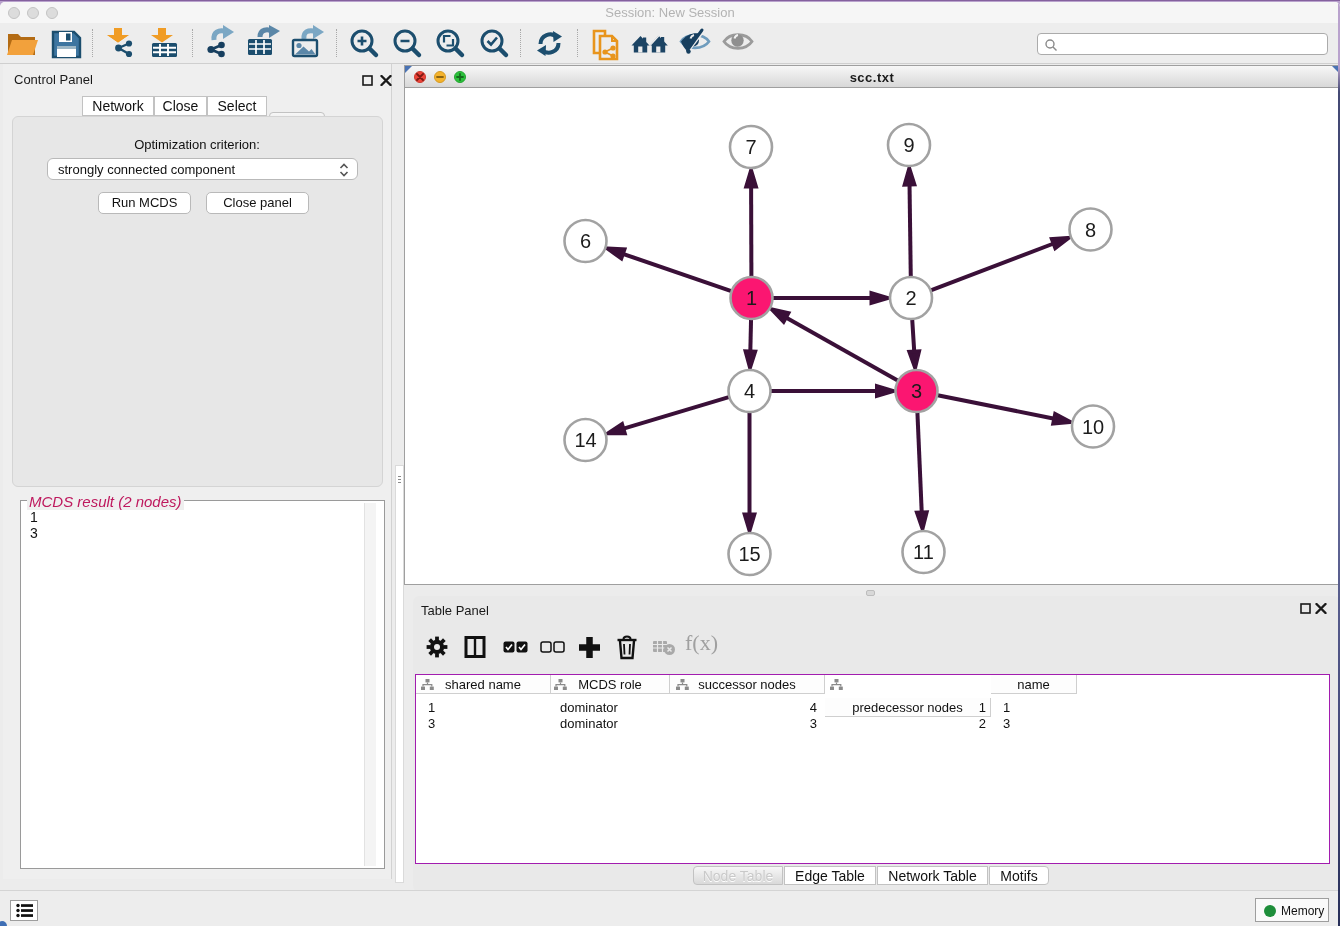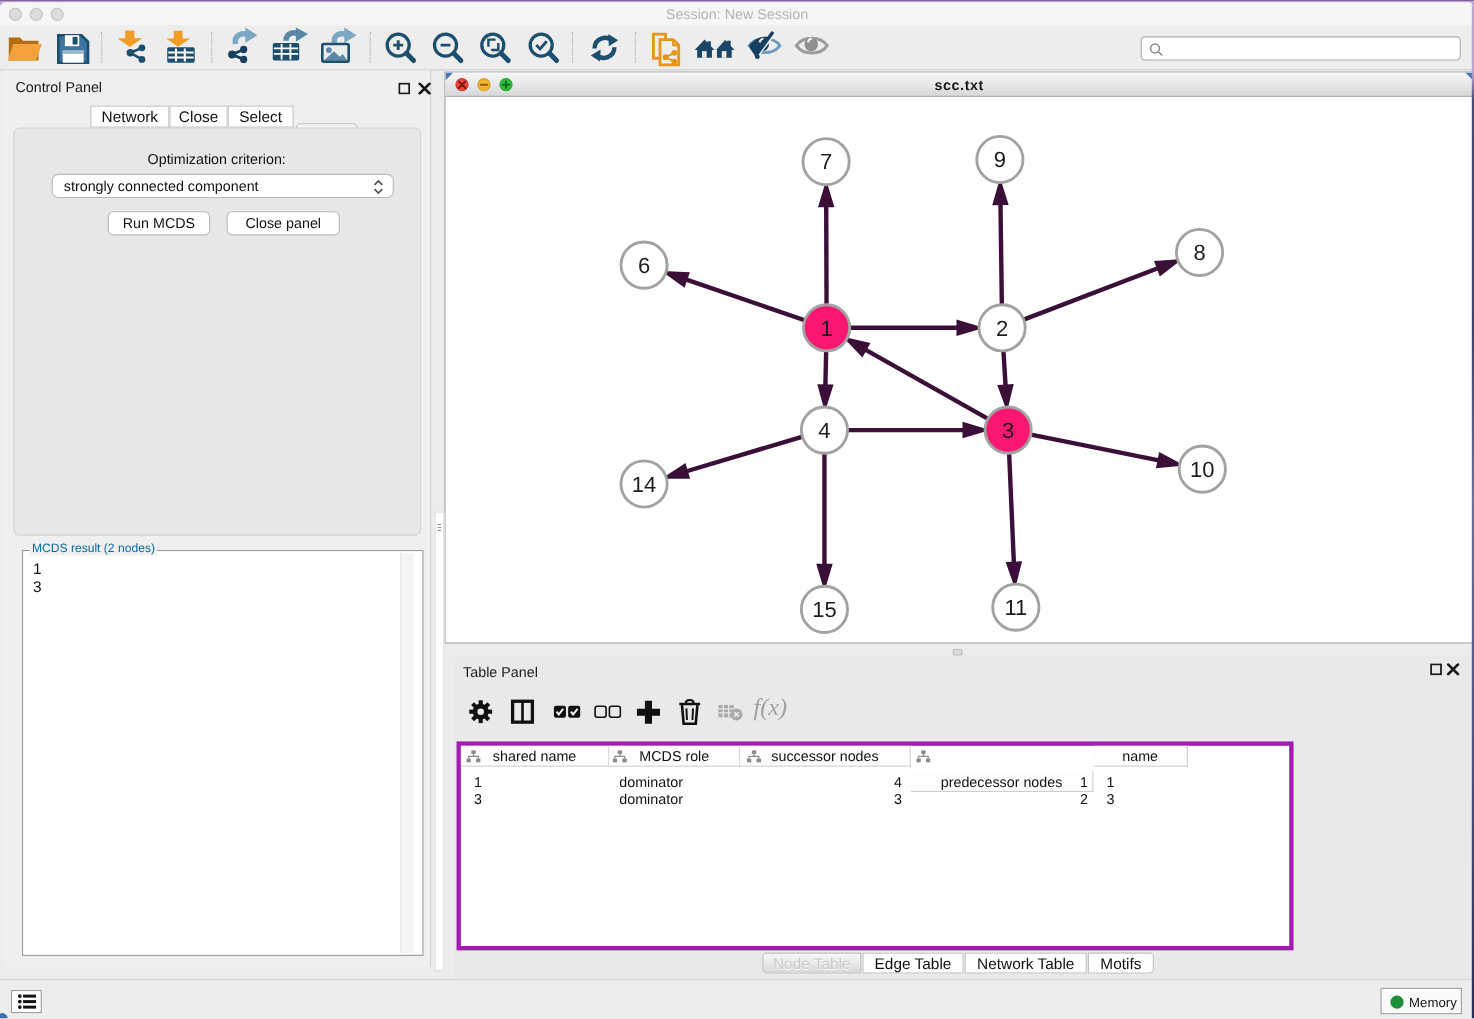--- a/index.html
+++ b/index.html
@@ -19,34 +19,34 @@
 
 #cpanel { position:absolute; left:3px; top:62px; width:389px; height:815px; background:#efefef; border-right:1px solid #d2d2d2; }
 #cptitle { position:absolute; left:11px; top:8px; font-size:13px; color:#1a1a1a; }
 .tab { position:absolute; height:20px; background:#fff; border:1px solid #c2c2c2; font-size:14px; color:#111; text-align:center; line-height:19px; }
 .tabsel { background:linear-gradient(#f7f7f7,#d9d9d9); color:#c9c9c9; text-shadow:0 1px 0 #fff; }
 #cpinner { position:absolute; left:9px; top:52px; width:371px; height:371px; background:#e7e7e7; border:1px solid #d4d4d4; border-radius:6px; }
 #optlabel { position:absolute; left:0; top:73px; width:100%; text-align:center; font-size:13px; color:#111; }
 #dropdown { position:absolute; left:44px; top:94px; width:311px; height:22px; background:#fff; border:1px solid #b9b9b9; border-radius:6px; font-size:13px; color:#111; line-height:21px; padding-left:10px; }
 .btn { position:absolute; height:22px; background:#fff; border:1px solid #b9b9b9; border-radius:5px; font-size:13px; color:#111; text-align:center; line-height:20px; }
 #fieldset { position:absolute; left:17px; top:436px; width:365px; height:369px; border:1px solid #9a9a9a; background:#fff; }
-#fslegend { position:absolute; left:6px; top:-8px; background:#efefef; font-size:11px; color:#0369a1; padding:0 2px; }
+#fslegend { position:absolute; left:6px; top:-8px; background:#efefef; font-size:15px; color:#be185d; padding:0 2px;font-style:italic; }
 #fstext { position:absolute; left:9px; top:8px; font-size:14px; color:#111; line-height:16px; }
 #fsscroll { position:absolute; right:8px; top:2px; width:12px; height:363px; background:#f4f4f4; border-left:1px solid #e2e2e2; }
 
 #netwin { position:absolute; left:404px; top:63px; width:936px; height:520px; background:#fff; border:1px solid #9f9f9f; }
 #nwtitle { position:absolute; left:0; top:0; width:100%; height:22px; background:linear-gradient(#f7f7f7,#d8d8d8); border-bottom:1px solid #9f9f9f; }
 .wl { position:absolute; top:5px; width:12px; height:12px; border-radius:50%; }
 #nwname { position:absolute; top:4px; width:100%; text-align:center; font-size:13px; font-weight:bold; color:#1a1a1a; letter-spacing:0.5px; }
 #graph { position:absolute; left:1px; top:22px; }
 
 #tpanel { position:absolute; left:413px; top:594px; width:927px; height:296px; background:#e9e9e9; border-radius:6px; }
 #tptitle { position:absolute; left:8px; top:7px; font-size:13px; color:#1a1a1a; }
 #ttoolbar { position:absolute; left:0px; top:26px; width:927px; height:38px; }
-#tablebox { position:absolute; left:2px; top:78px; width:761px; height:190px; background:#fff; border:4px solid #a21caf; }
+#tablebox { position:absolute; left:2px; top:78px; width:915px; height:190px; background:#fff; border:1px solid #a21caf; }
 .th { position:absolute; top:0; height:19px; border-right:1px solid #cfcfcf; font-size:13px; color:#111; text-align:center; line-height:19px; background:#fdfdfd; border-bottom:1px solid #cfcfcf; }
 .td { position:absolute; font-size:13px; color:#111; height:16px; line-height:16px; }
 .hico { position:absolute; top:4px; }
 
 #statusbar { position:absolute; left:0; top:888px; width:1340px; height:36px; background:#ededed; border-top:1px solid #d4d4d4; }
 #listbtn { position:absolute; left:10px; top:9px; width:28px; height:21px; background:#fff; border:1px solid #9e9e9e; }
 #membtn { position:absolute; left:1255px; top:7px; width:74px; height:24px; background:#fafafa; border:1px solid #9e9e9e; font-size:12px; color:#111; }
 </style>
 </head>
 <body>
@@ -341,21 +341,21 @@
         <path d="M1.5 6 L20.5 6" stroke="#111" stroke-width="2.4"></path>
         <path d="M7.5 5 C7.5 1.5 14.5 1.5 14.5 5" fill="none" stroke="#111" stroke-width="2"></path>
         <path d="M8 10 L8.5 20.5 M14 10 L13.5 20.5" stroke="#111" stroke-width="1.8"></path>
       </svg>
       <svg style="position:absolute; left:239px; top:17px;" width="24" height="17" viewBox="0 0 24 17">
         <rect x="1" y="2" width="14" height="11" rx="1" fill="#a9a9a9"></rect>
         <path d="M1 5.5 L15 5.5 M1 9 L15 9 M5.5 2 L5.5 13 M10.5 2 L10.5 13" stroke="#e9e9e9" stroke-width="1.2"></path>
         <circle cx="17.5" cy="10.5" r="5.5" fill="#a9a9a9"></circle>
         <path d="M15.5 8.5 L19.5 12.5 M19.5 8.5 L15.5 12.5" stroke="#e9e9e9" stroke-width="1.5"></path>
       </svg>
-      <div style="position:absolute; left:272px; top:8px; font-family:'Liberation Serif',serif; font-style:italic; font-size:22px; color:#a0a0a0;">f(x)</div>
+      <div style="position:absolute; left:272px; top:8px; font-family:'Liberation Serif',serif; font-size:22px; color:#a0a0a0;">f(x)</div>
     </div>
     <div id="tablebox">
       <div class="th" style="left:0px; width:135px;">shared name</div>
       <div class="th" style="left:135px; width:119px;">MCDS role</div>
       <div class="th" style="left:254px; width:155px;">successor nodes</div>
       <div class="th" style="left:409px; width:166px;margin-top:23px;">predecessor nodes</div>
       <div class="th" style="left:575px; width:86px;">name</div>
       <svg class="hico" style="left:5px;" width="13" height="12" viewBox="0 0 13 12">
           <g fill="#8a8a8a">
             <rect x="4.5" y="0" width="4" height="3.4"></rect>

